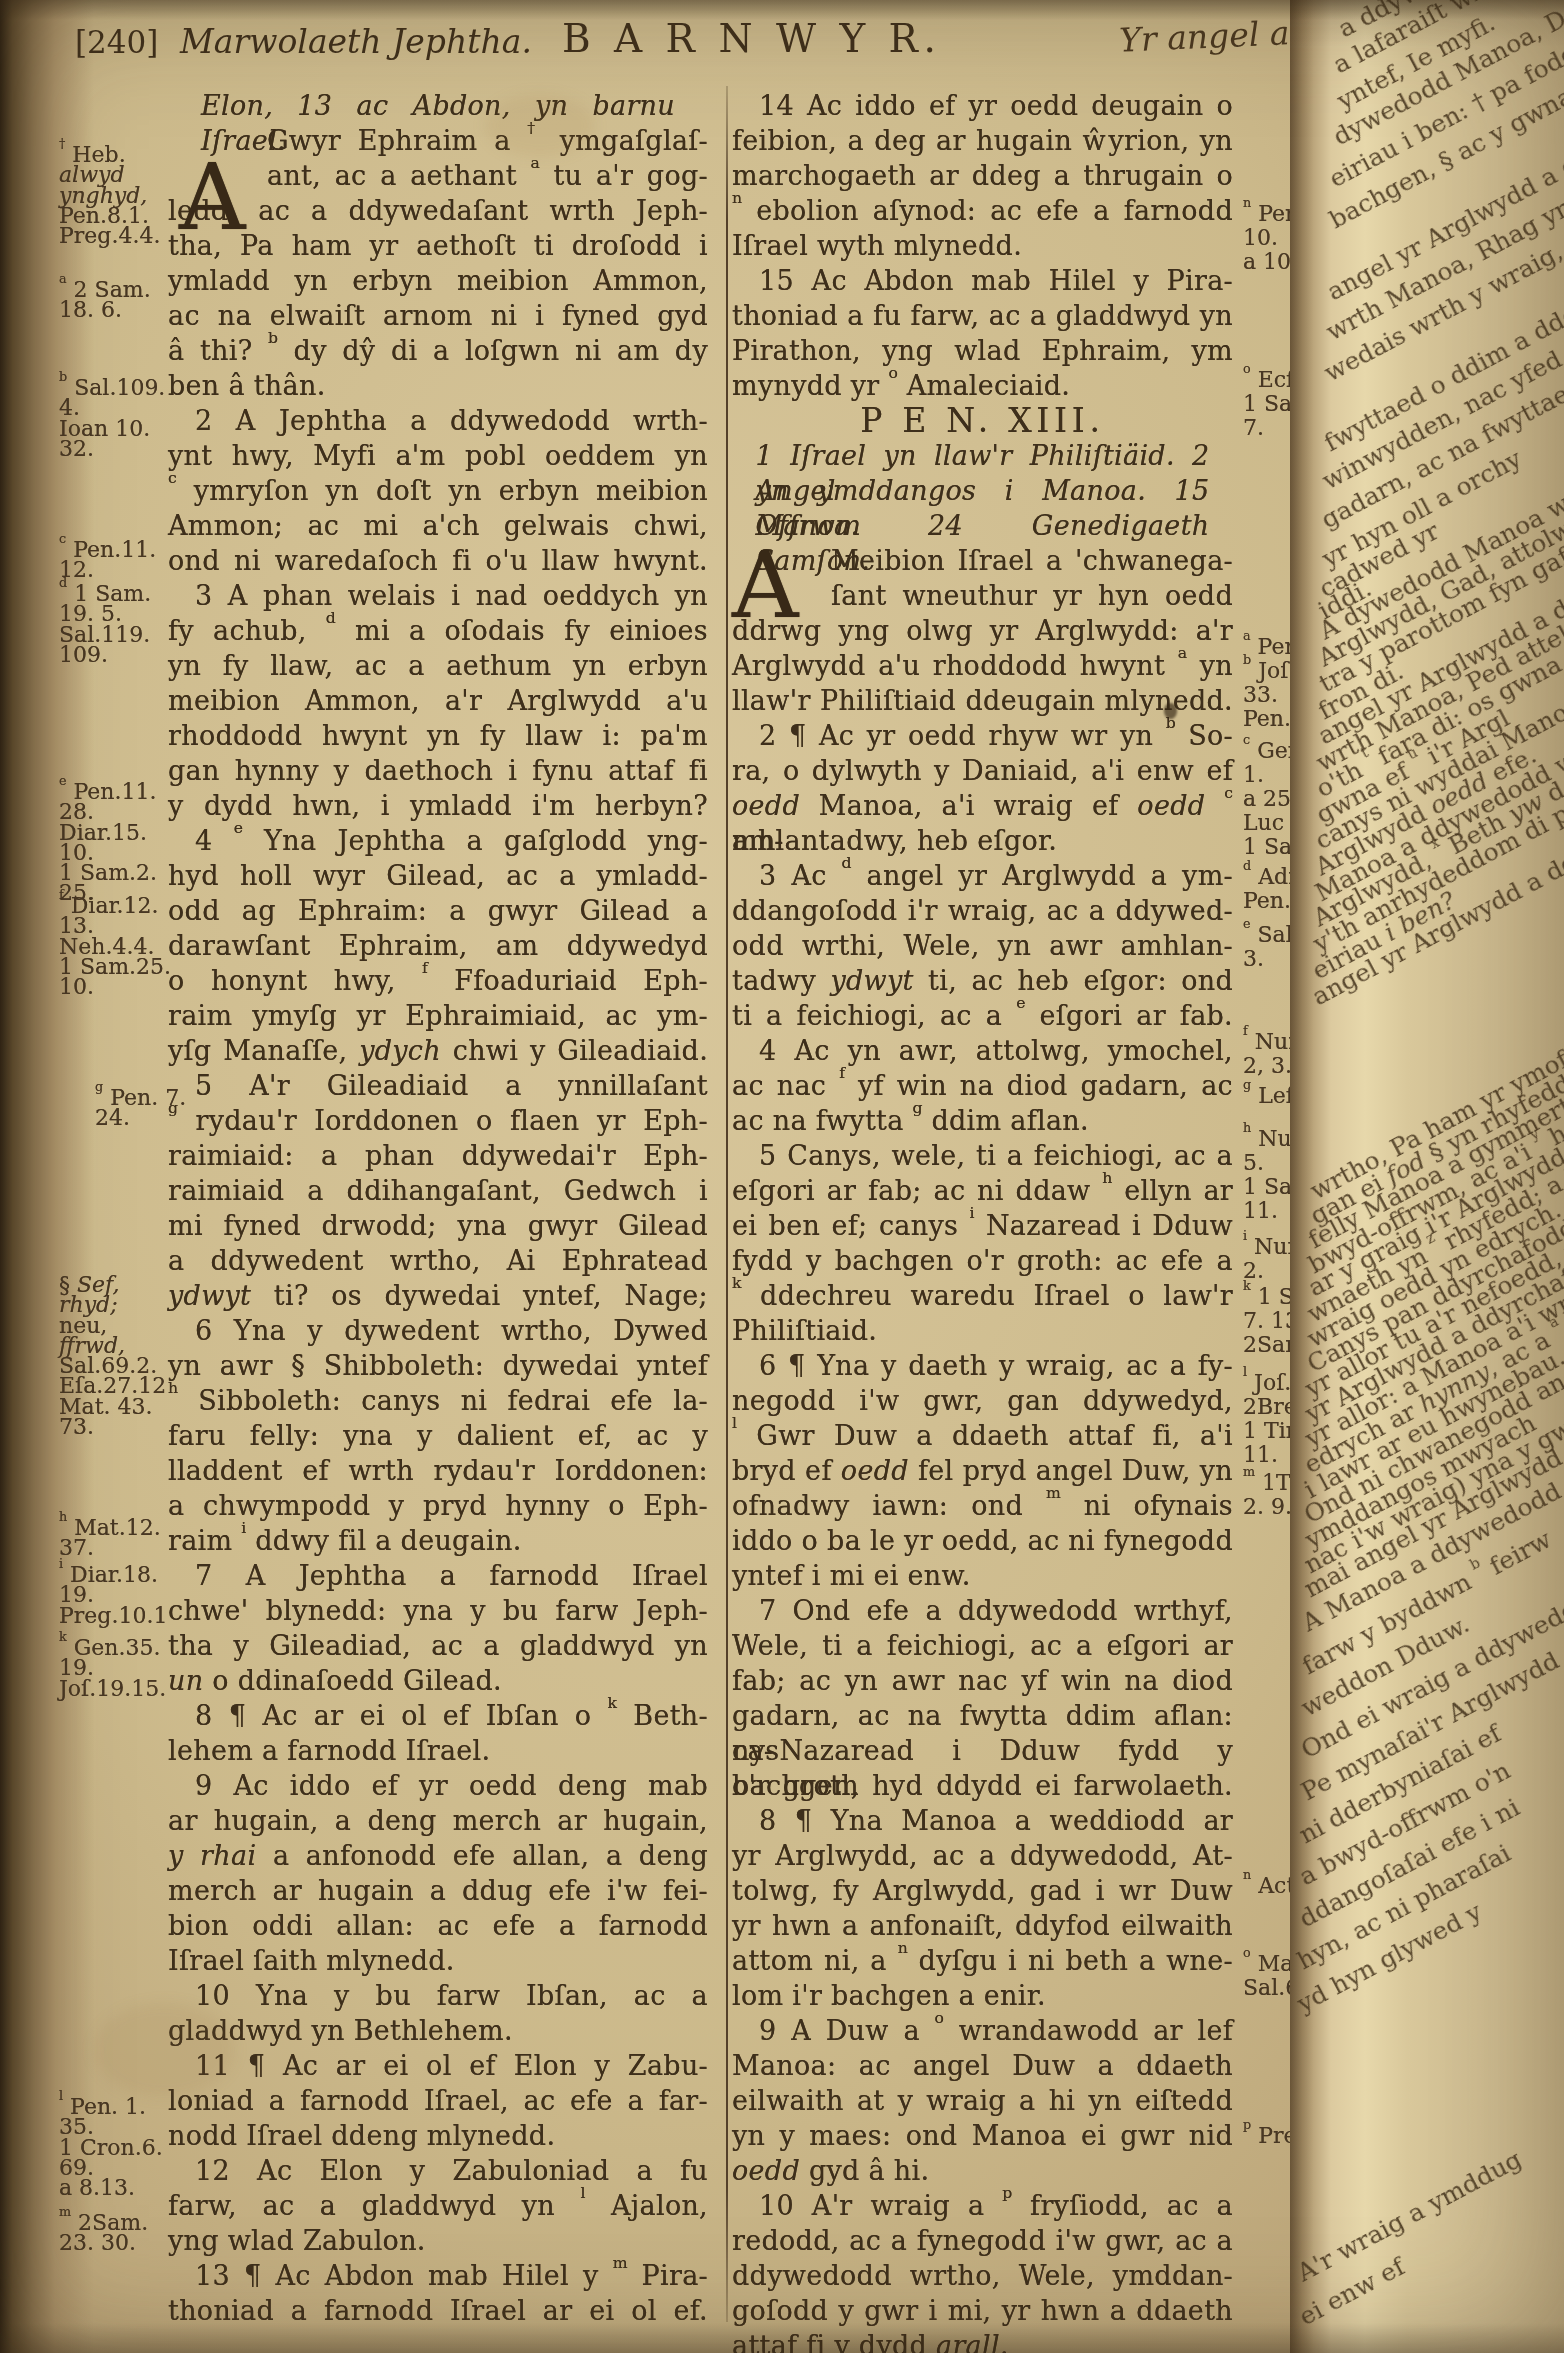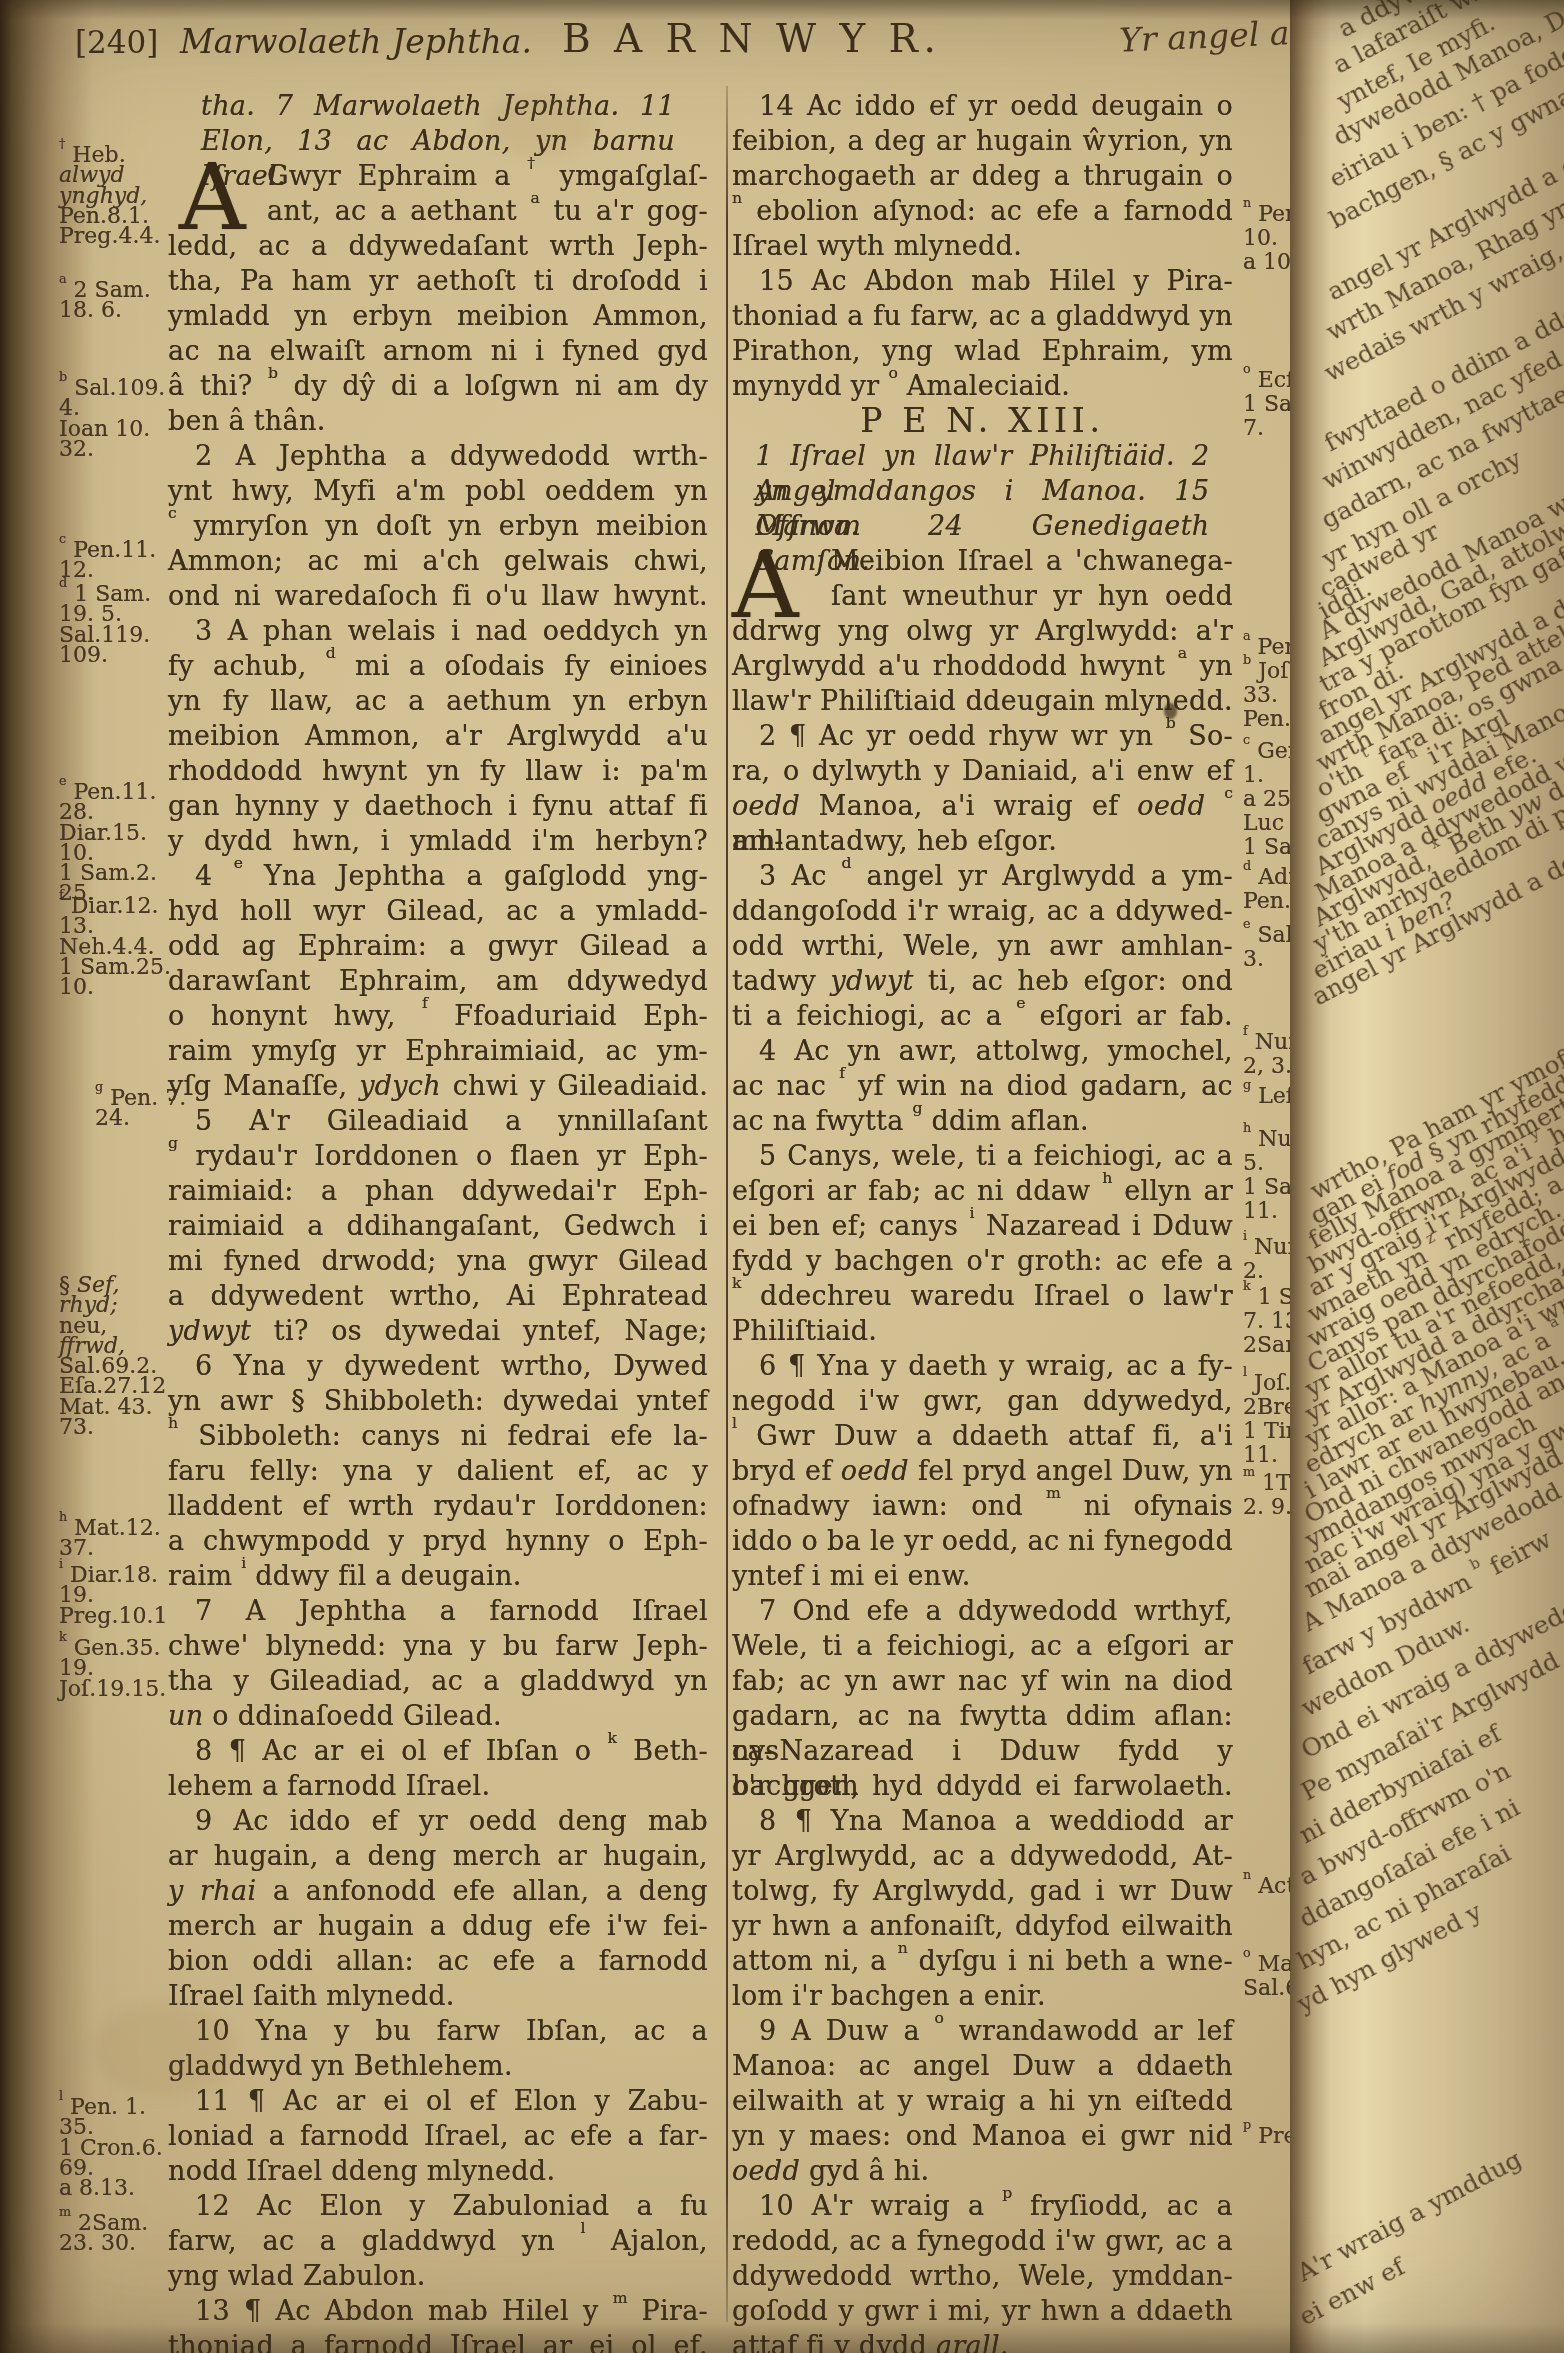--- a/index.html
+++ b/index.html
@@ -79,21 +79,20 @@
   <div class="shade-left"></div>
 
   <span class="hdr" id="pageno">[240]</span>
   <span class="hdr" id="hdr-left">Marwolaeth Jephtha.</span>
   <span class="hdr" id="hdr-center">B A R N W Y R.</span>
   <span class="hdr" id="hdr-right">Yr angel a Manoa.</span>
 
   <div class="colrule"></div>
 
   <div class="column" id="col-left" style="position: absolute;">
-      <div class="bodyline it" style="padding-left: 33px; padding-right: 33px;">tha. 7 Marwolaeth Jephtha. 11</div>
       <div class="bodyline it" style="padding-left: 33px; padding-right: 33px;">Elon, 13 ac Abdon, yn barnu Iſrael.</div>
       <div class="dropcap" style="top: 64px; left: 11px;">A</div>
       <div class="bodyline capline">Gwyr Ephraim a <sup>†</sup> ymgaſglaſ-</div>
       <div class="bodyline capline">ant, ac a aethant <sup>a</sup> tu a'r gog-</div>
       <div class="bodyline">ledd, ac a ddywedaſant wrth Jeph-</div>
       <div class="bodyline">tha, Pa ham yr aethoſt ti droſodd i</div>
       <div class="bodyline">ymladd yn erbyn meibion Ammon,</div>
       <div class="bodyline">ac na elwaiſt arnom ni i fyned gyd</div>
       <div class="bodyline">â thi? <sup>b</sup> dy dŷ di a loſgwn ni am dy</div>
       <div class="bodyline short">ben â thân.</div>

